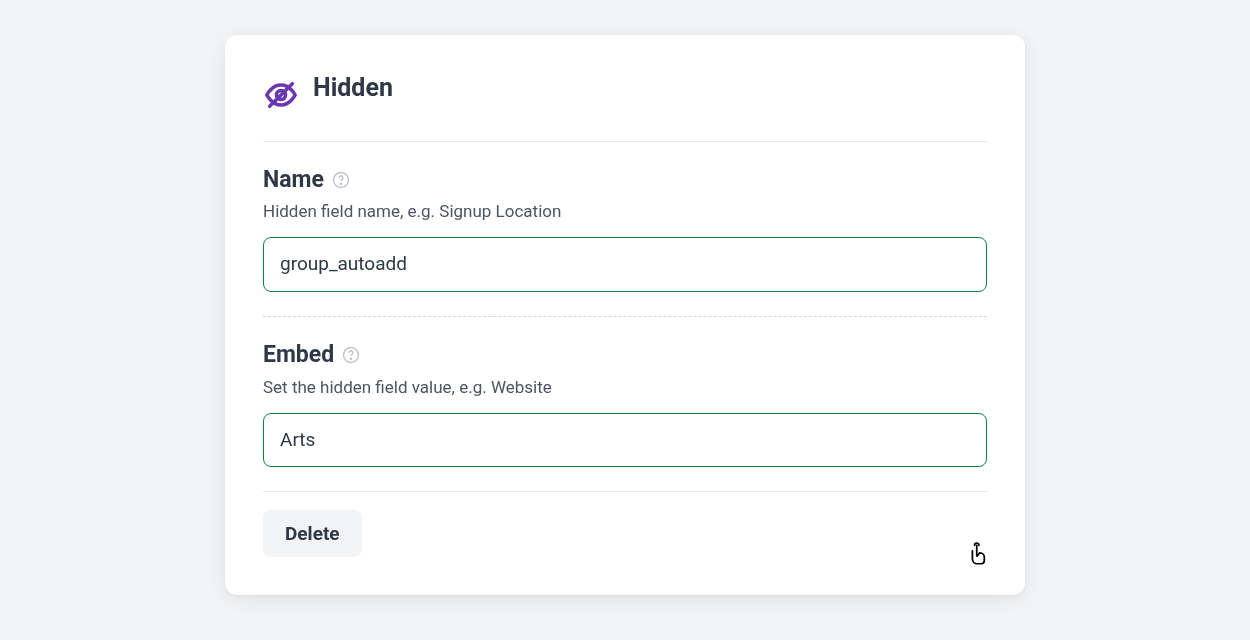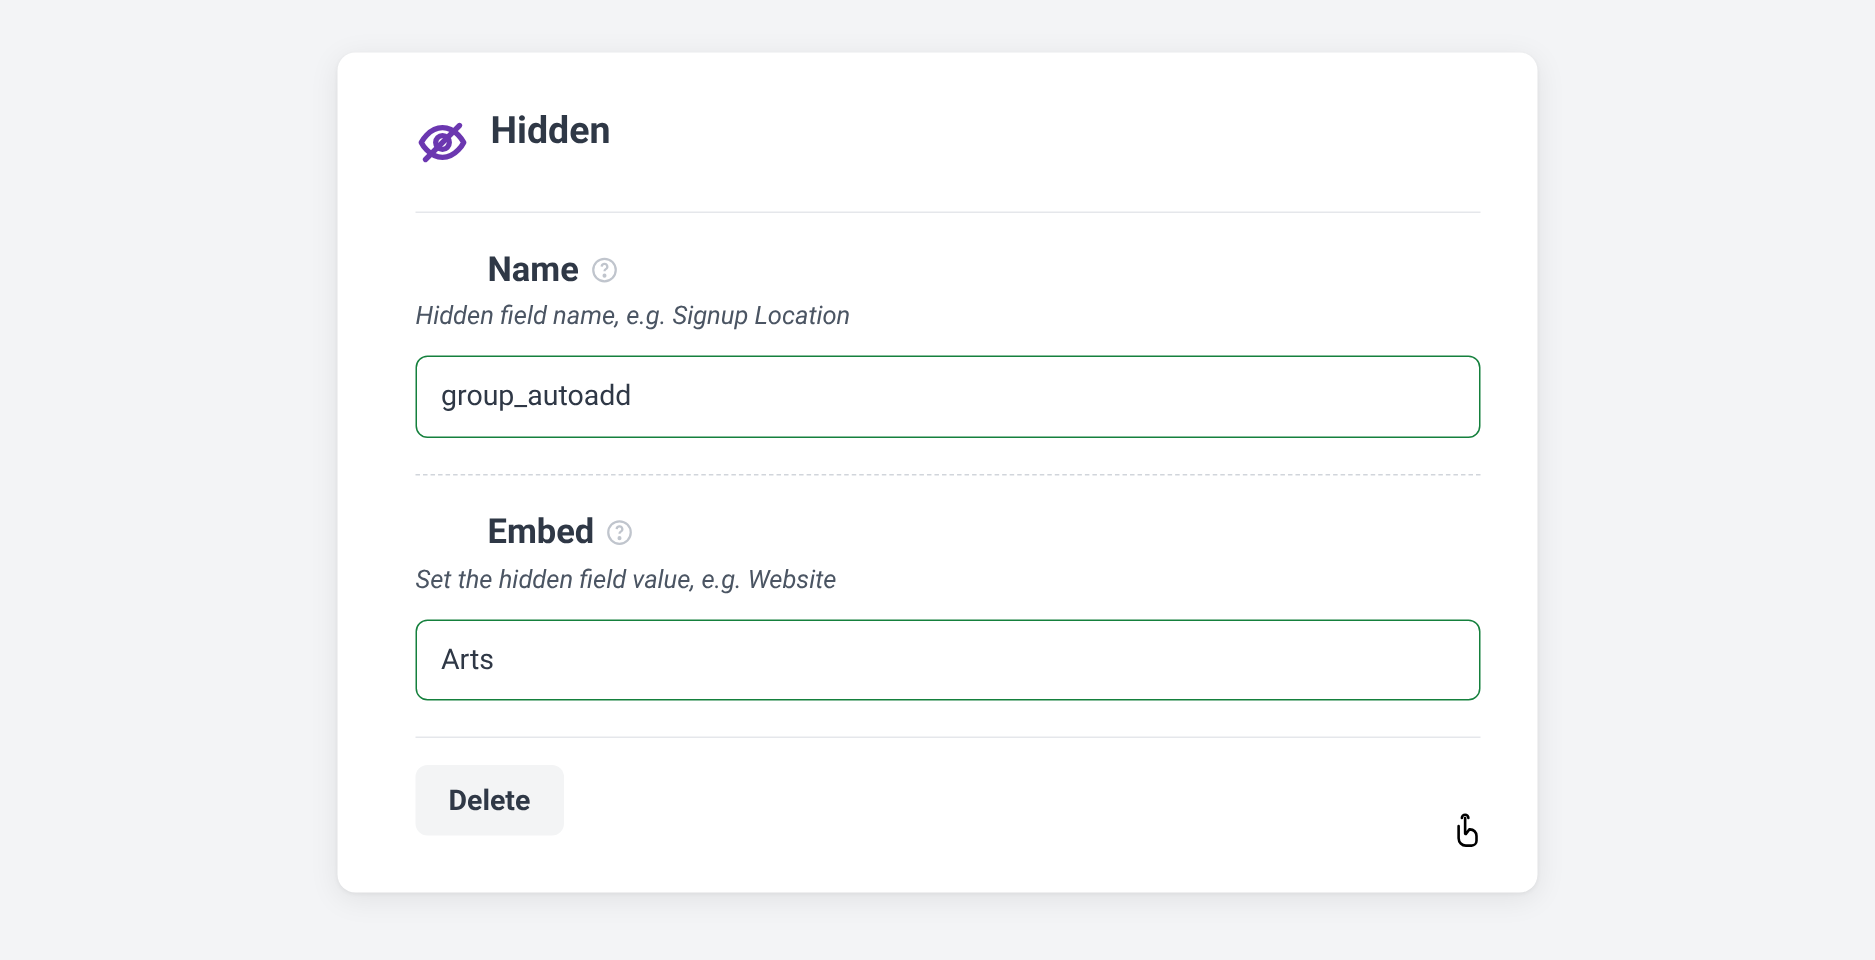--- a/index.html
+++ b/index.html
@@ -17,21 +17,21 @@
       align-items: center;
       justify-content: center;
       overflow: hidden;
     }
     
     .card {
       background-color: #ffffff;
       border-radius: 12px;
       box-shadow: 0 4px 20px rgba(0, 0, 0, 0.08), 0 1px 3px rgba(0,0,0,0.05);
       width: 800px;
-      padding: 38px 38px 20px 52px;
+      padding: 38px 38px 20px 38px;
       position: relative;
       margin-top: -10px;
     }
     
     .header {
       display: flex;
       align-items: flex-start;
       gap: 14px;
       padding-bottom: 28px;
       border-bottom: 1px solid #e5e7eb;
@@ -69,21 +69,20 @@
     .field-section {
       padding-top: 24px;
       padding-bottom: 24px;
     }
     
     .field-label-row {
       display: flex;
       align-items: center;
       gap: 8px;
       margin-bottom: 8px;
-      margin-left: 48px;
     }
     
     .field-label {
       font-size: 23px;
       font-weight: 700;
       color: #2f3846;
       line-height: 1.2;
     }
     
     .help-icon {
@@ -92,21 +91,20 @@
       color: #c0c5cd;
       display: inline-flex;
       align-items: center;
       justify-content: center;
       cursor: pointer;
     }
     
     .field-hint {
       font-size: 17px;
       color: #4b5563;
-      font-style: italic;
       margin-bottom: 16px;
     }
     
     .text-input {
       width: 100%;
       padding: 14px 16px;
       font-size: 19px;
       color: #2f3846;
       border: 1px solid #15803d;
       border-radius: 8px;

